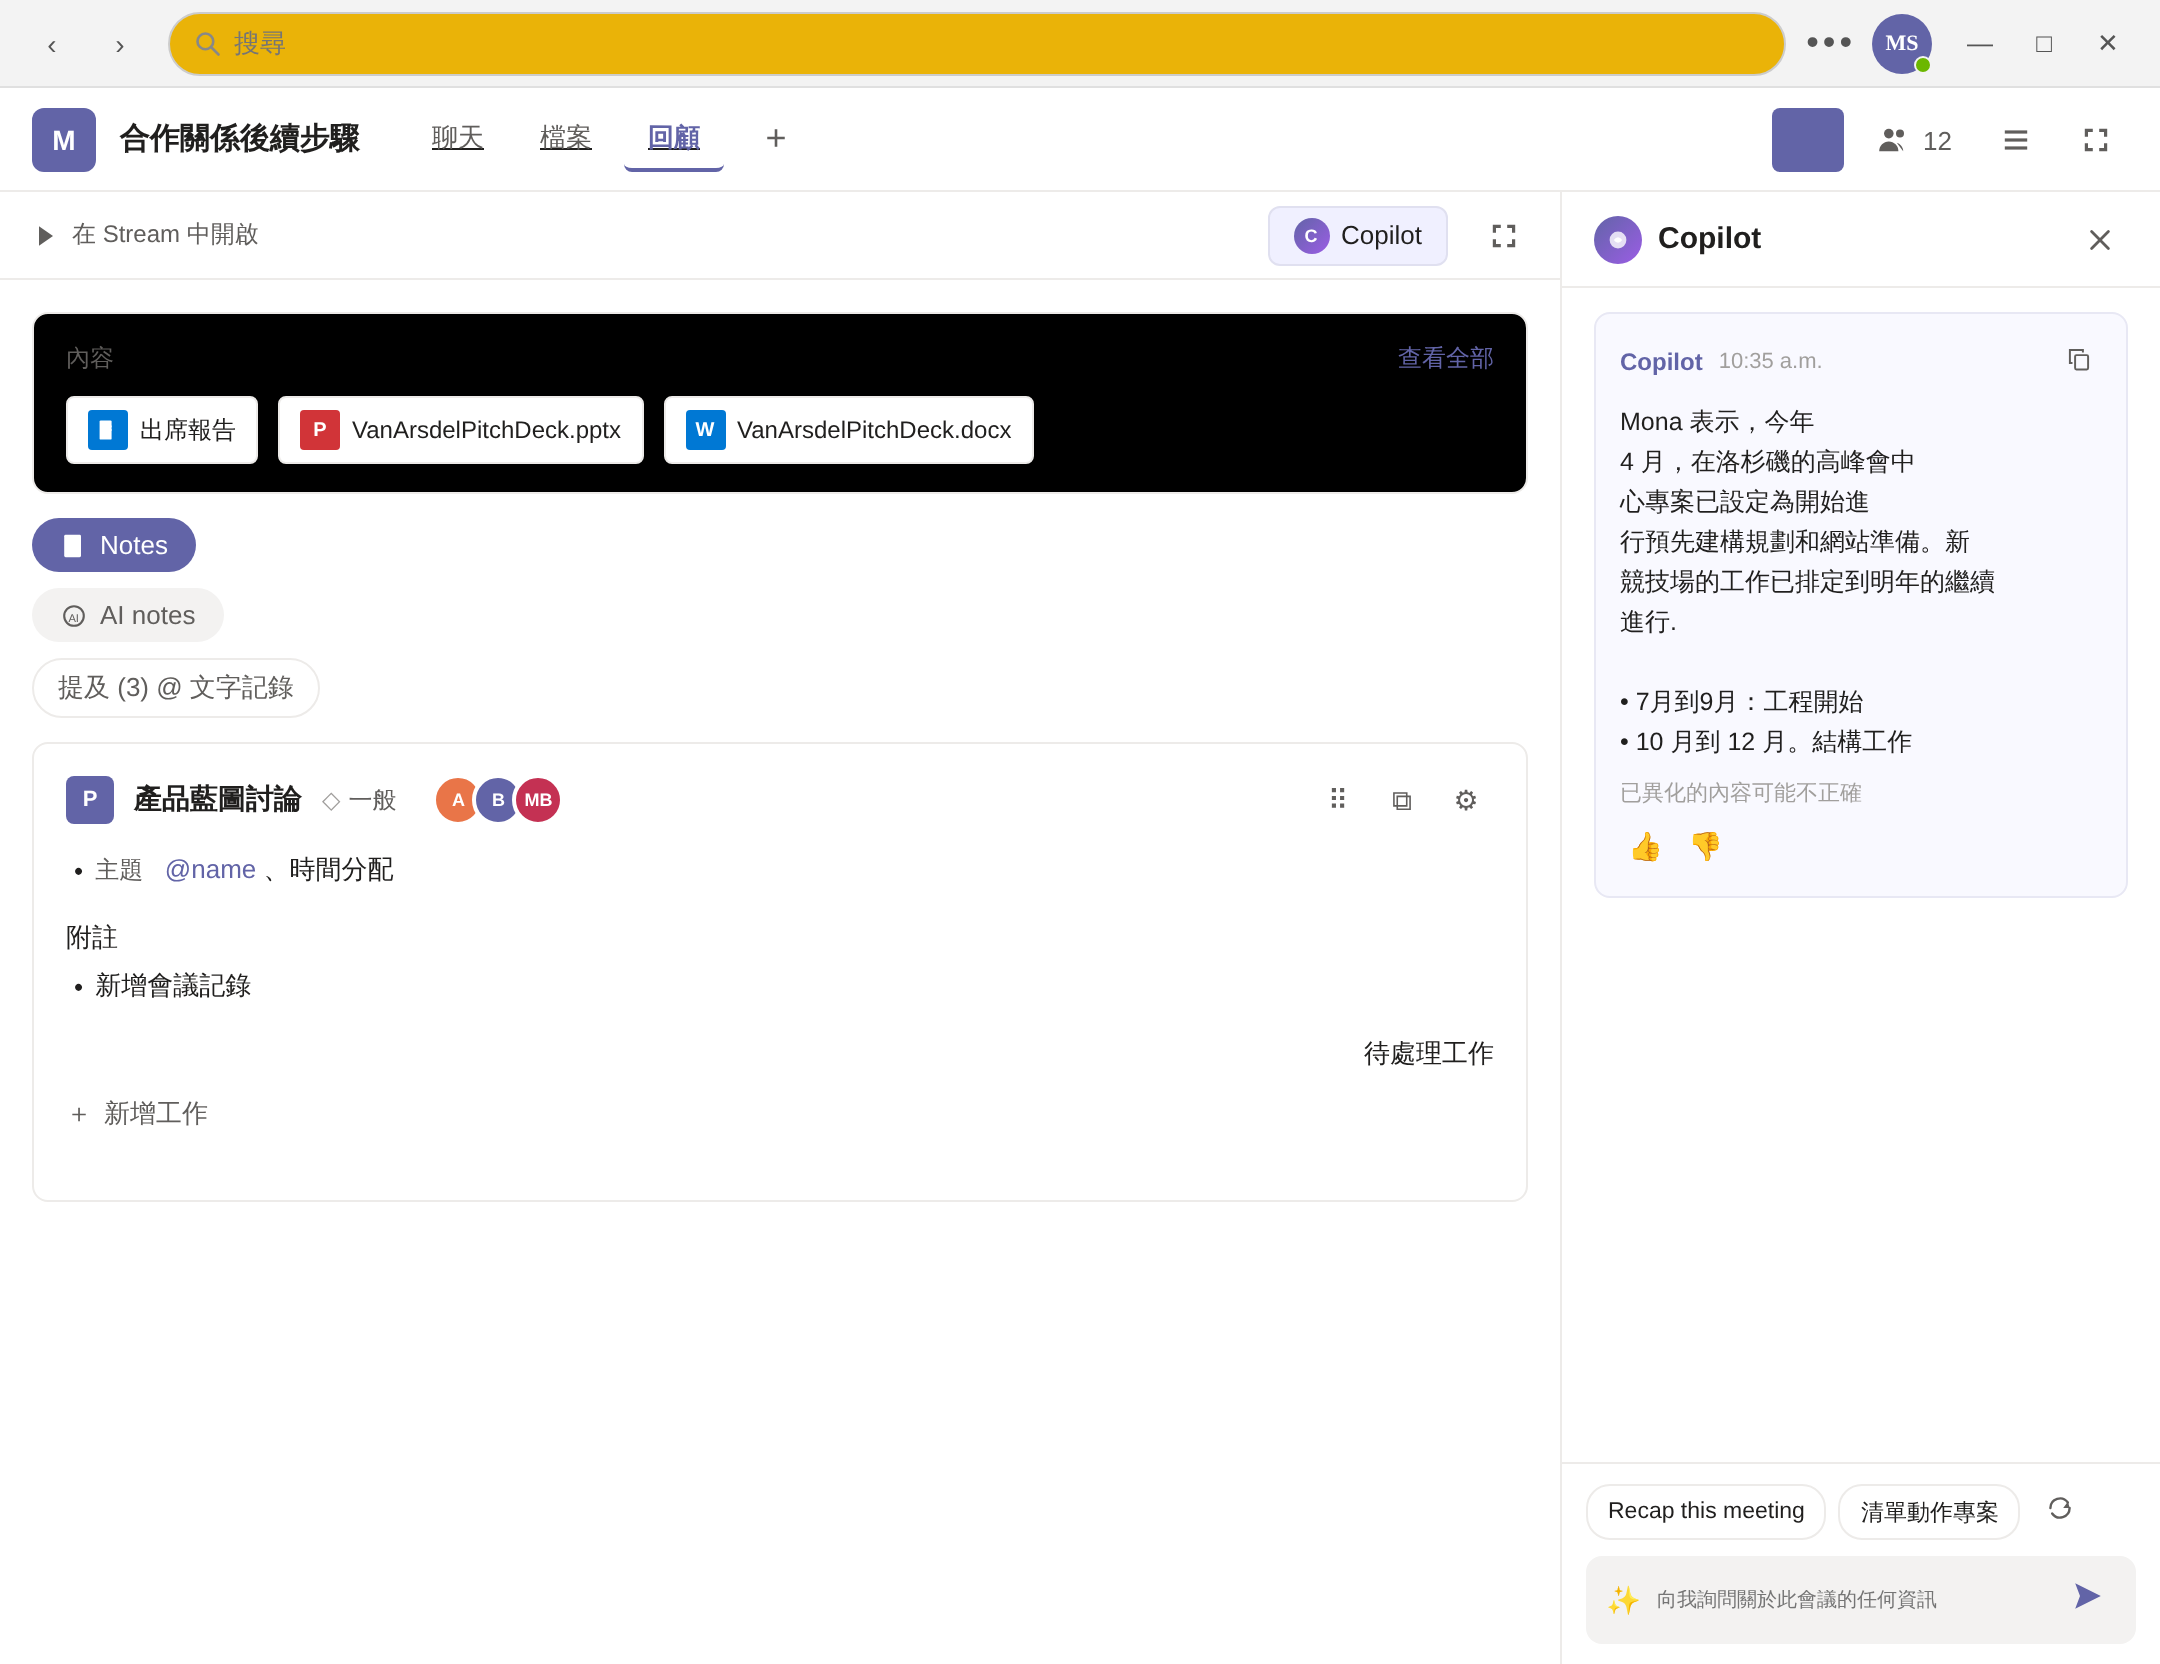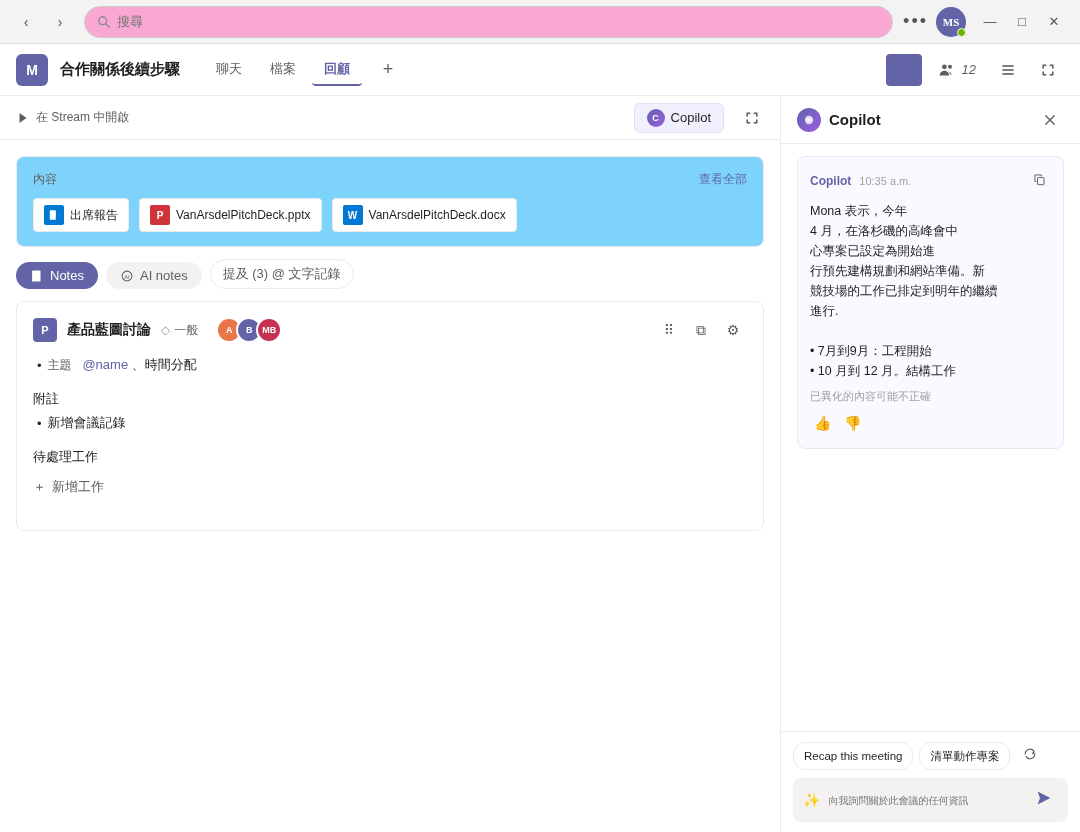--- a/index.html
+++ b/index.html
@@ -29,21 +29,21 @@
       border: none; background: transparent;
       border-radius: 4px;
       cursor: pointer;
       display: flex; align-items: center; justify-content: center;
       color: #555;
       font-size: 14px;
     }
     .address-bar {
       flex: 1;
       display: flex; align-items: center;
-      background: #f9a8d4;
+      background: #eab308;
       border: 1px solid #ccc;
       border-radius: 20px;
       padding: 4px 12px;
       gap: 6px;
       height: 32px;
     }
     .address-bar input {
       border: none; outline: none;
       background: transparent;
       font-size: 13px;
@@ -108,20 +108,21 @@
       color: white; font-size: 14px; font-weight: bold;
       flex-shrink: 0;
     }
     .meeting-title {
       font-size: 15px; font-weight: 600;
       color: #201f1e;
     }
     .header-tabs {
       display: flex; gap: 4px;
       margin-left: 12px;
+      text-decoration: underline;
     }
     .header-tab {
       padding: 6px 12px;
       border: none; background: transparent;
       cursor: pointer;
       font-size: 13px;
       color: #605e5c;
       border-radius: 4px;
       border-bottom: 2px solid transparent;
     }
@@ -145,24 +146,24 @@
       color: white;
       border: none;
       border-radius: 4px;
       padding: 6px 18px;
       font-size: 13px;
       cursor: pointer;
       font-weight: 500;
       height: 32px;
     }
     .participants-btn {
-      display: flex; align-items: center; gap: 8px;
+      display: flex; align-items: flex-end; gap: 8px;
       border: none; background: transparent;
       cursor: pointer; color: #605e5c; font-size: 13px;
-      padding: 4px 8px; border-radius: 4px; font-style: italic;
+      padding: 4px 8px; border-radius: 4px;
     }
     .icon-btn {
       width: 32px; height: 32px;
       border: none; background: transparent;
       cursor: pointer; color: #605e5c;
       border-radius: 4px;
       display: flex; align-items: center; justify-content: center;
       font-size: 16px;
     }
 
@@ -223,21 +224,21 @@
 
     
     .notes-panel {
       flex: 1;
       overflow-y: auto;
       padding: 16px;
     }
 
     
     .content-section {
-      background: #7dd3fc;
+      background: #000000;
       border: 1px solid #edebe9;
       border-radius: 8px;
       padding: 14px 16px;
       margin-bottom: 12px;
     }
     .content-section-header {
       display: flex; align-items: center; justify-content: space-between;
       margin-bottom: 10px;
     }
     .content-section-title {
@@ -265,22 +266,23 @@
       display: flex; align-items: center; justify-content: center;
       font-size: 10px; font-weight: bold;
       flex-shrink: 0;
     }
     .file-icon.attendance { background: #0078d4; color: white; }
     .file-icon.pptx { background: #d13438; color: white; }
     .file-icon.docx { background: #0078d4; color: white; }
 
     
     .notes-tabs {
-      display: flex; gap: 8px; align-items: flex-end;
+      display: flex; gap: 8px; align-items: flex-start;
       margin-bottom: 12px;
+      flex-direction: column;
     }
     .notes-tab-btn {
       display: flex; align-items: center; gap: 6px;
       padding: 6px 14px;
       border-radius: 20px;
       border: none;
       cursor: pointer;
       font-size: 13px;
     }
     .notes-tab-btn.active {
@@ -365,21 +367,21 @@
       display: flex; align-items: flex-start; gap: 6px;
       font-size: 13px; padding-left: 4px;
     }
     .bullet-dot { margin-top: 2px; color: #201f1e; }
     .mention-text { color: #6264a7; cursor: pointer; }
 
     .footnote-label {
       font-size: 13px; color: #201f1e; margin-bottom: 6px;
     }
     .task-section-label {
-      font-size: 13px; color: #201f1e; margin-bottom: 8px;
+      font-size: 13px; color: #201f1e; margin-bottom: 8px; text-align: right;
     }
     .add-task-btn {
       display: flex; align-items: center; gap: 6px;
       border: none; background: transparent;
       cursor: pointer; color: #605e5c; font-size: 13px;
       padding: 4px 0;
     }
 
     
     .copilot-panel {

